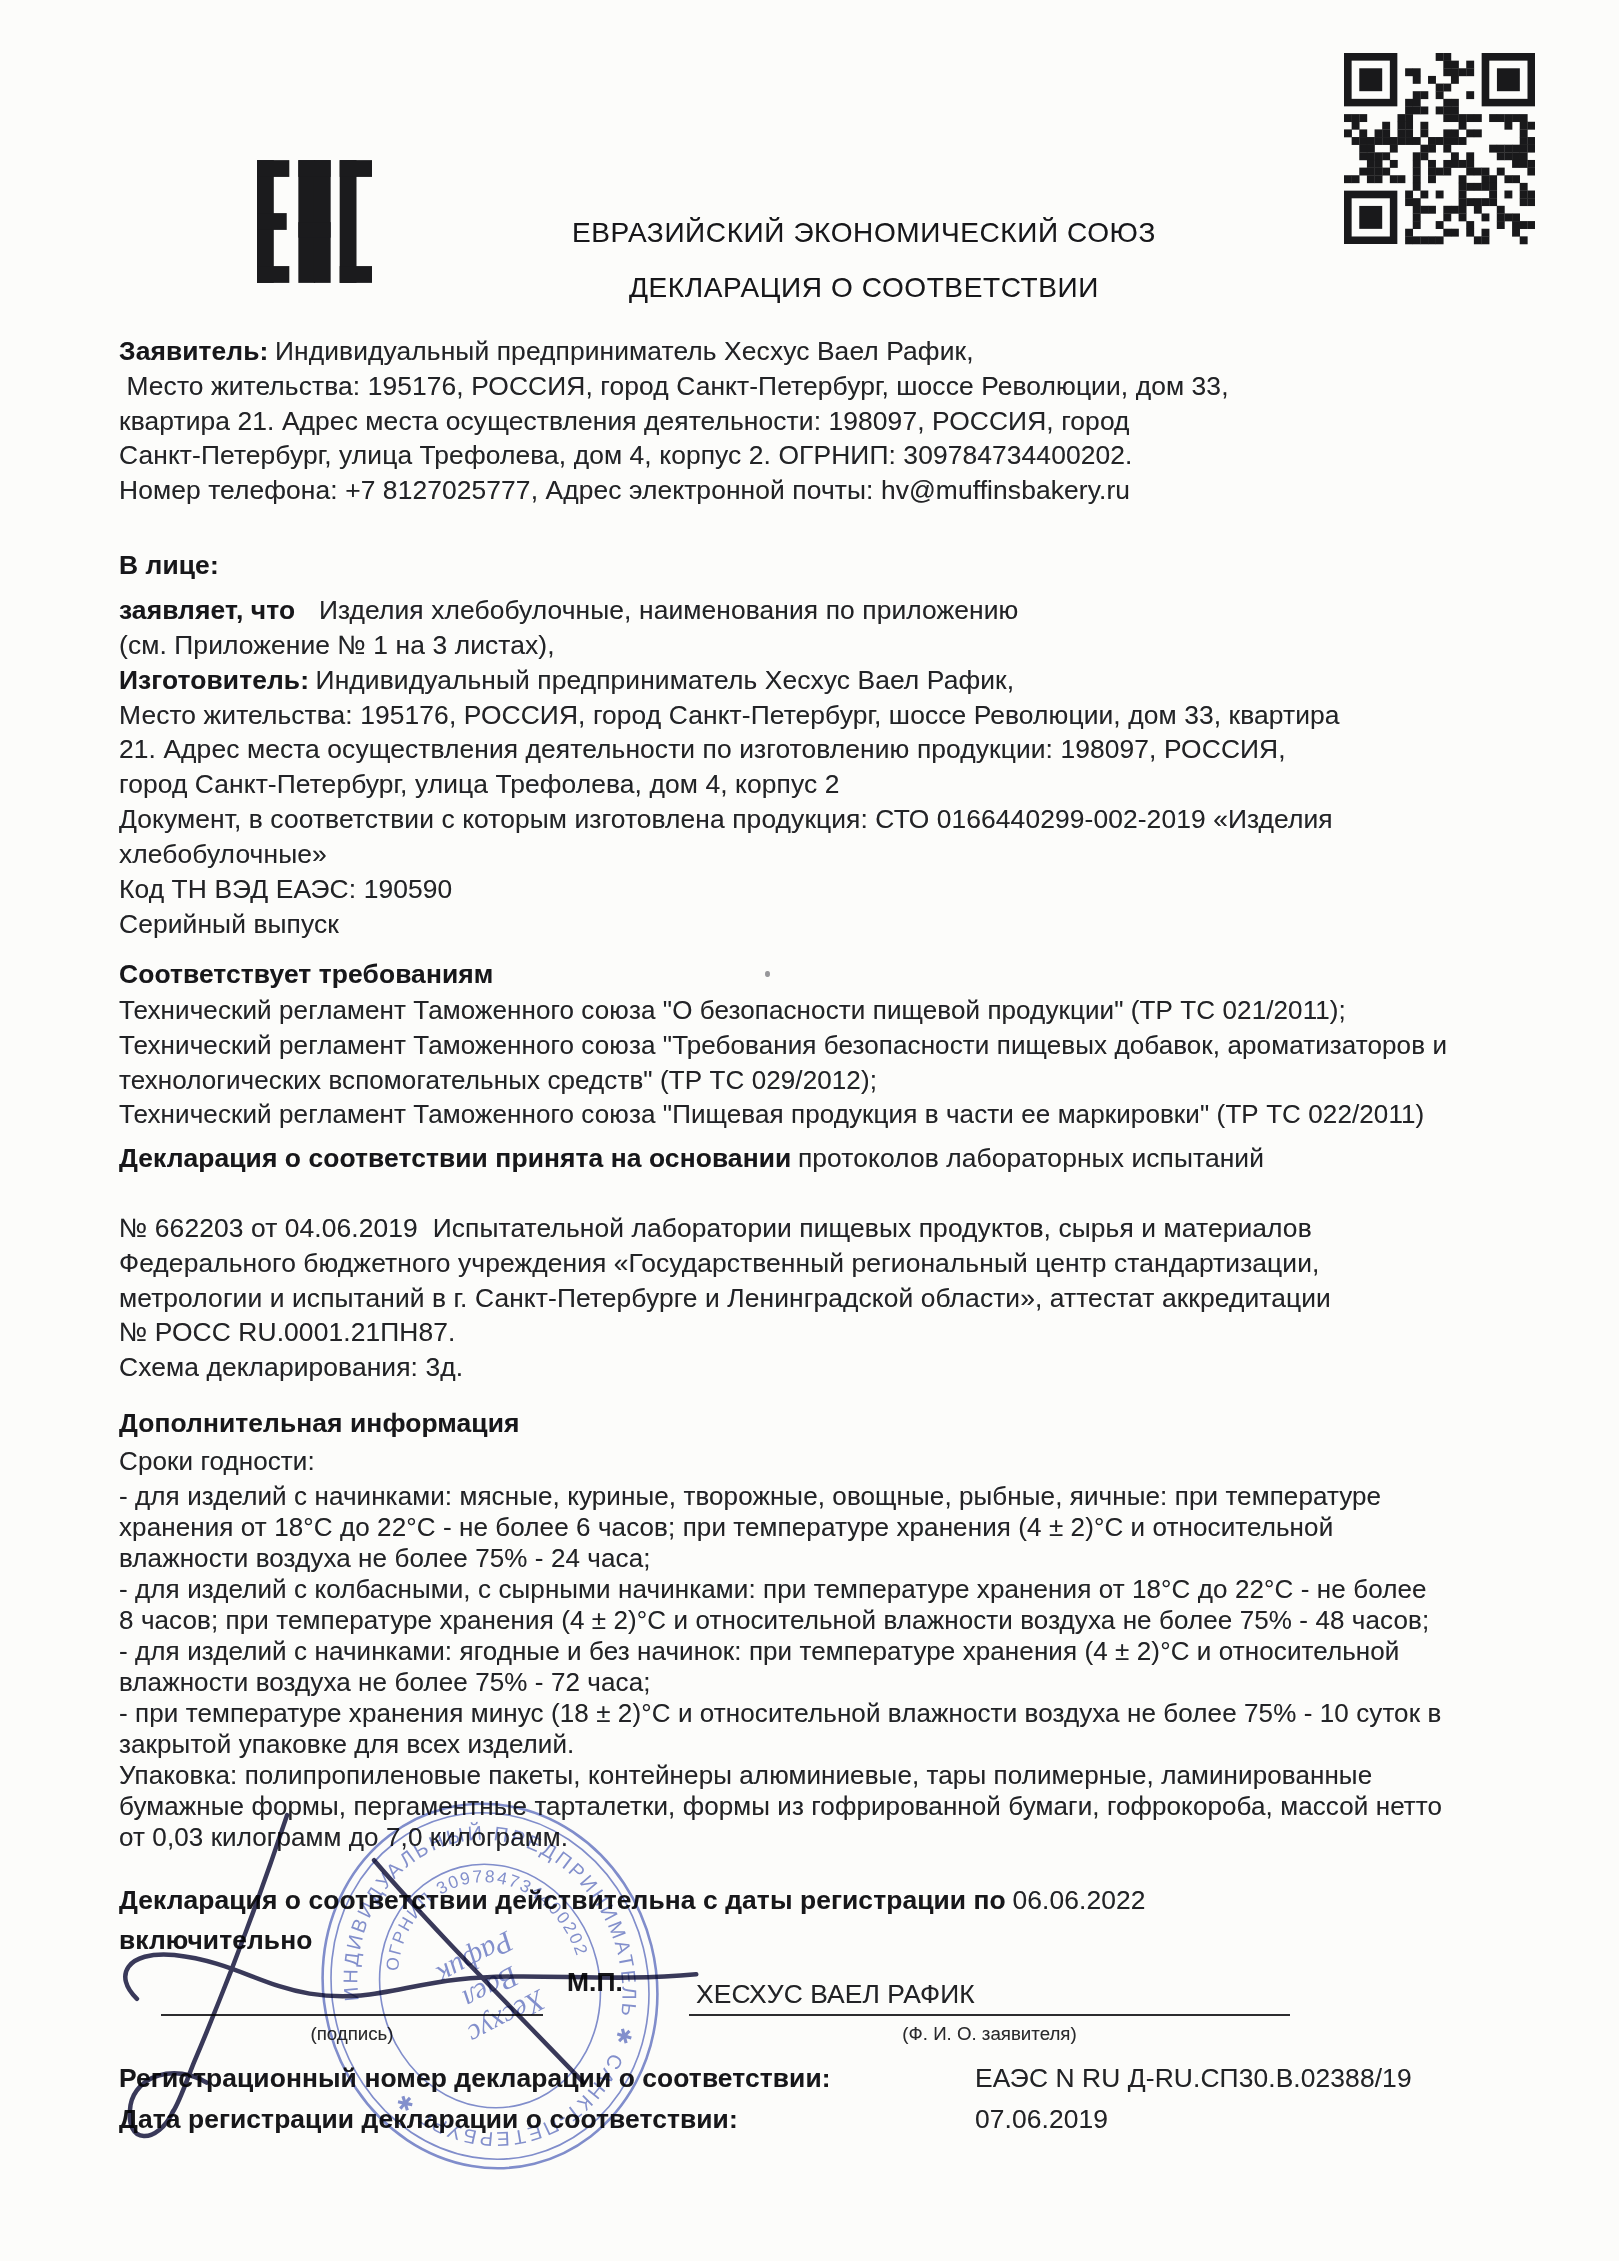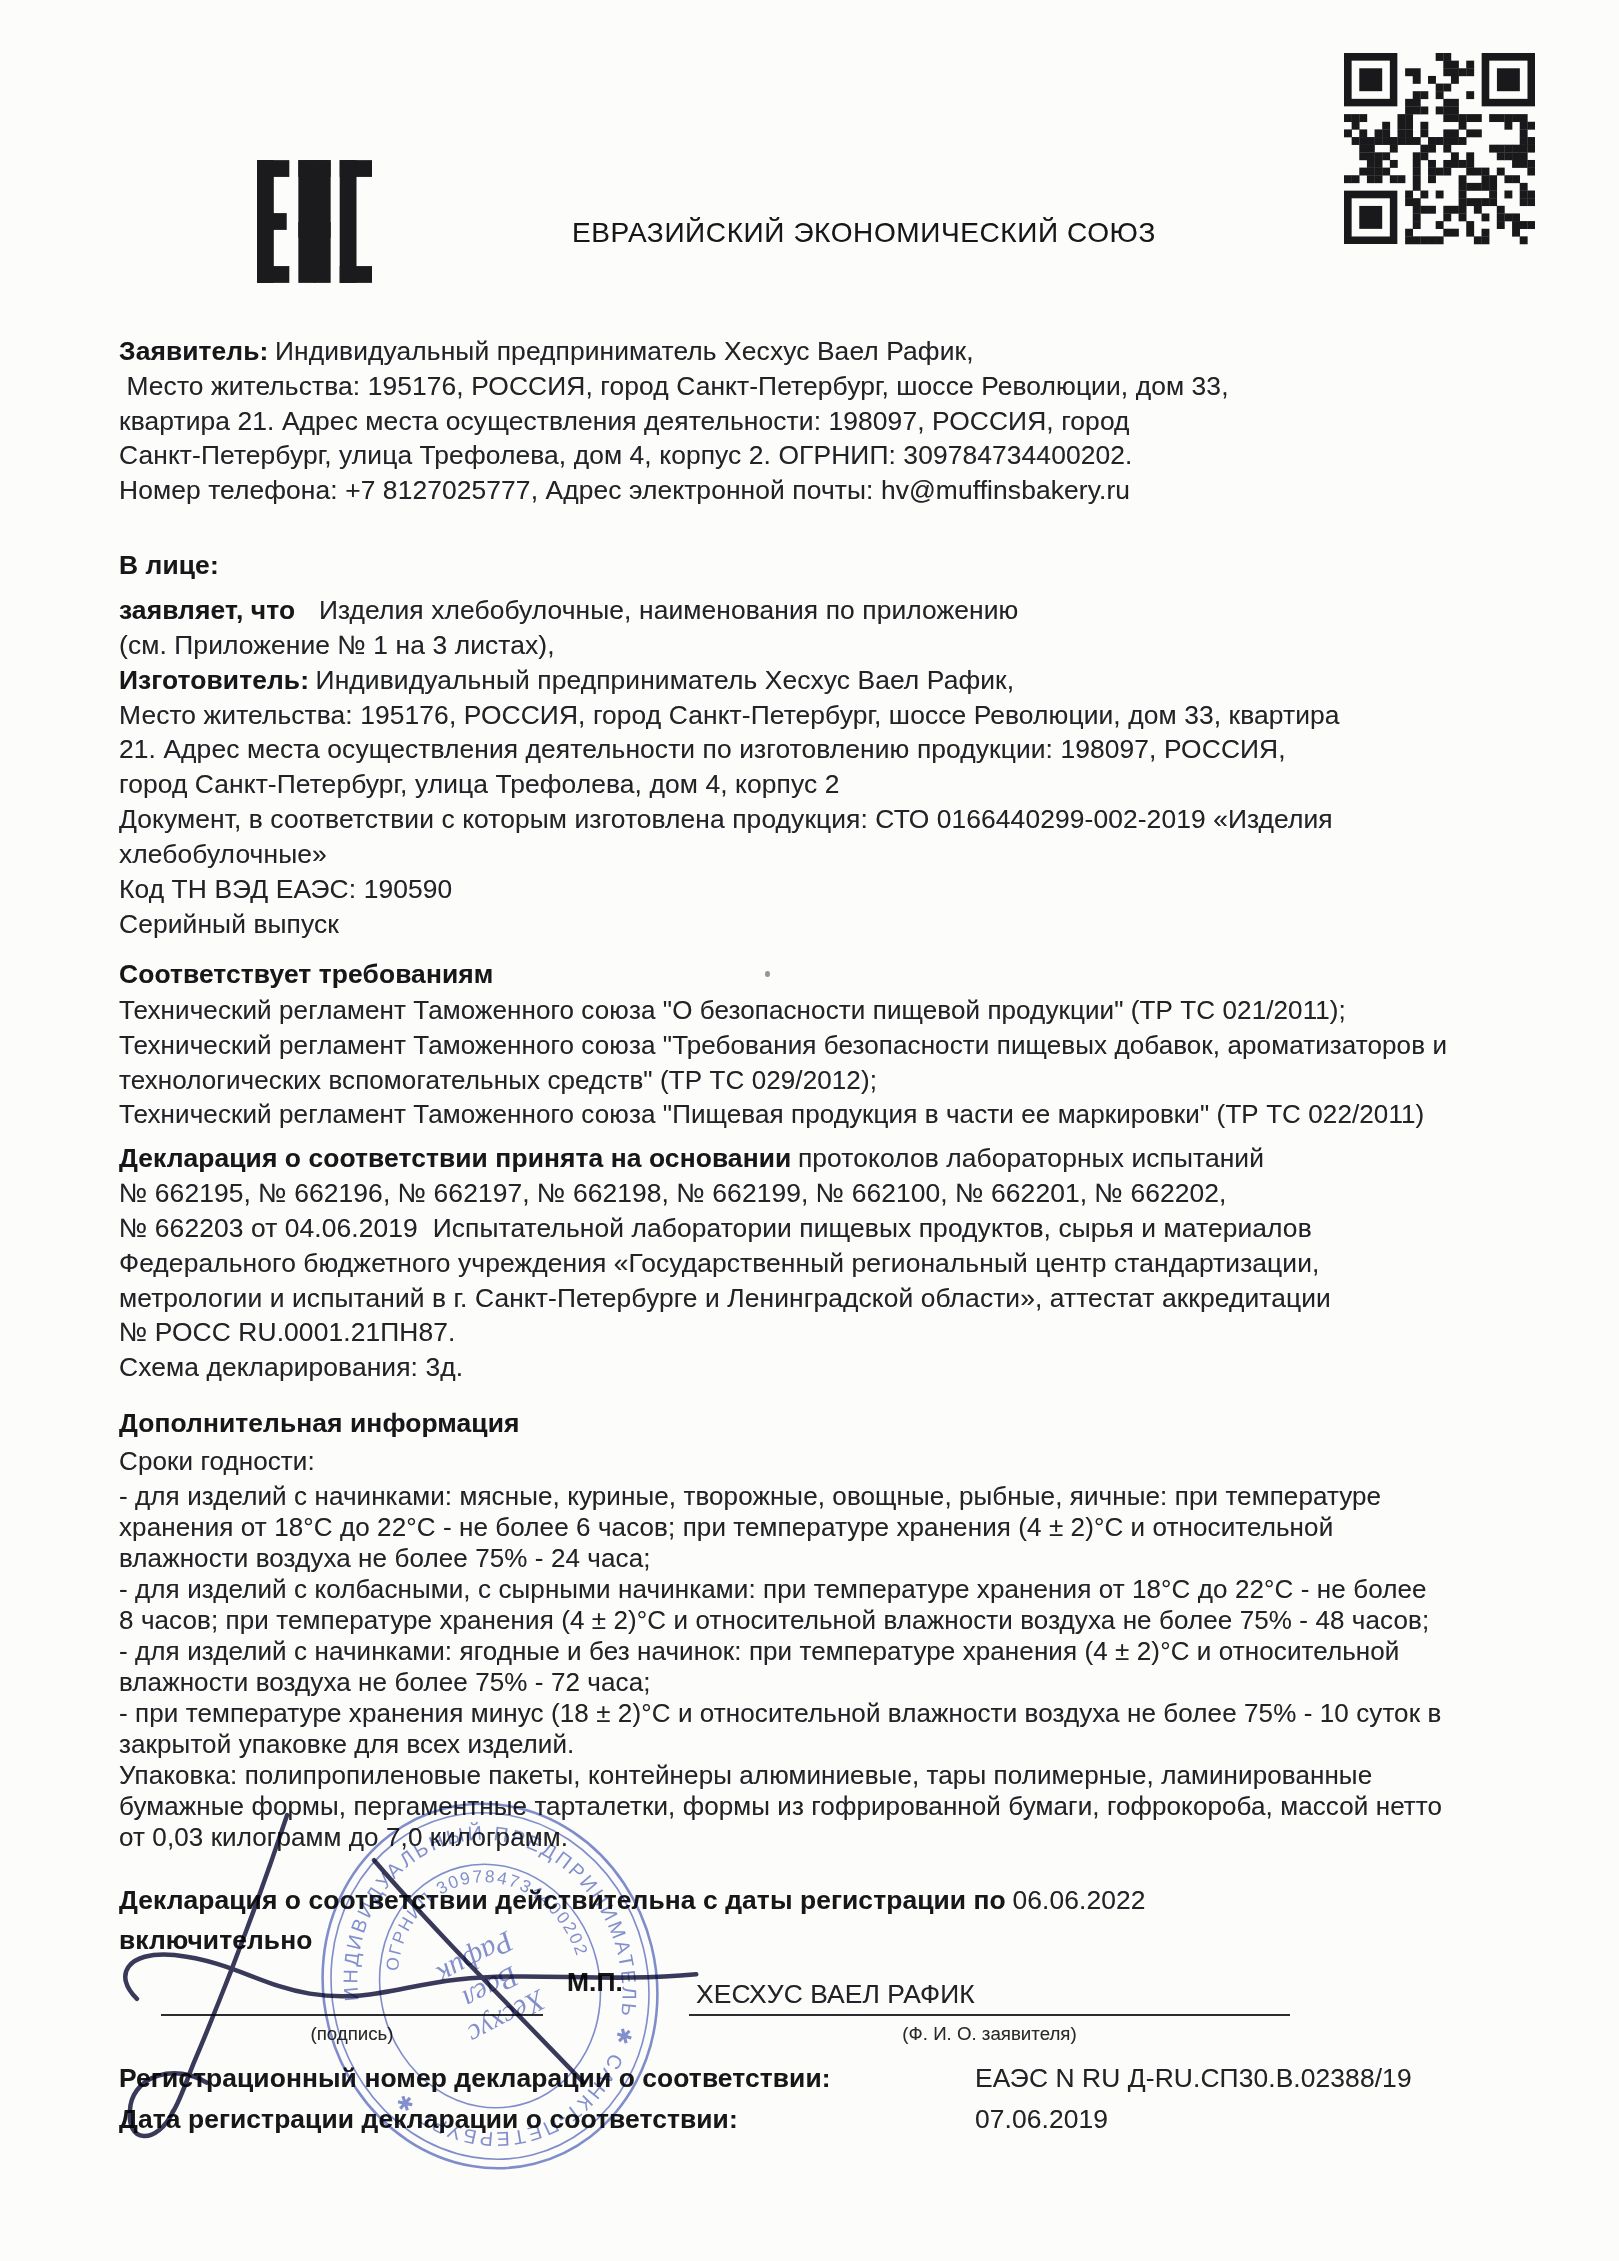--- a/index.html
+++ b/index.html
@@ -284,20 +284,21 @@
         <rect x="220.6" y="11.6" width="58" height="58" fill="#fcfcfa"></rect>
         <rect x="232.2" y="23.2" width="34.8" height="34.8" fill="#19191b"></rect>
         <rect x="0" y="209" width="81" height="81" fill="#19191b"></rect>
         <rect x="11.6" y="220.6" width="58" height="58" fill="#fcfcfa"></rect>
         <rect x="23.2" y="232.2" width="34.8" height="34.8" fill="#19191b"></rect>
       </g>
     </svg>
   </div>
 
   <div class="title" style="top:217px">ЕВРАЗИЙСКИЙ ЭКОНОМИЧЕСКИЙ СОЮЗ</div>
+  <div class="title" style="top:272px">ДЕКЛАРАЦИЯ О СООТВЕТСТВИИ</div>
 
   <div class="ln" style="top:334px"><span class="b">Заявитель:</span><span class="gap-sm">Индивидуальный предприниматель Хесхус Ваел Рафик,</span></div>
   <div class="ln" style="top:369px"> Место жительства: 195176, РОССИЯ, город Санкт-Петербург, шоссе Революции, дом 33,</div>
   <div class="ln" style="top:404px">квартира 21. Адрес места осуществления деятельности: 198097, РОССИЯ, город</div>
   <div class="ln" style="top:438px">Санкт-Петербург, улица Трефолева, дом 4, корпус 2. ОГРНИП: 309784734400202.</div>
   <div class="ln" style="top:473px">Номер телефона: +7 8127025777, Адрес электронной почты: hv@muffinsbakery.ru</div>
 
   <div class="ln b" style="top:548px">В лице:</div>
 
   <div class="ln" style="top:593px"><span class="b">заявляет, что</span><span class="gap-lg">Изделия хлебобулочные, наименования по приложению</span></div>
@@ -312,21 +313,20 @@
   <div class="ln" style="top:907px">Серийный выпуск</div>
 
   <div class="ln b" style="top:957px">Соответствует требованиям</div>
   <div class="speck" style="left:765px; top:971px; width:4.5px; height:5.8px;"></div>
   <div class="ln small" style="top:993px">Технический регламент Таможенного союза "О безопасности пищевой продукции" (ТР ТС 021/2011);</div>
   <div class="ln small" style="top:1028px">Технический регламент Таможенного союза "Требования безопасности пищевых добавок, ароматизаторов и</div>
   <div class="ln small" style="top:1063px">технологических вспомогательных средств" (ТР ТС 029/2012);</div>
   <div class="ln small" style="top:1097px">Технический регламент Таможенного союза "Пищевая продукция в части ее маркировки" (ТР ТС 022/2011)</div>
 
   <div class="ln" style="top:1141px"><span class="b">Декларация о соответствии принята на основании</span><span class="gap-sm">протоколов лабораторных испытаний</span></div>
-  <div class="ln" style="top:1176px">№ 662195, № 662196, № 662197, № 662198, № 662199, № 662100, № 662201, № 662202,</div>
   <div class="ln" style="top:1211px">№ 662203 от 04.06.2019  Испытательной лаборатории пищевых продуктов, сырья и материалов</div>
   <div class="ln" style="top:1246px">Федерального бюджетного учреждения «Государственный региональный центр стандартизации,</div>
   <div class="ln" style="top:1281px">метрологии и испытаний в г. Санкт-Петербурге и Ленинградской области», аттестат аккредитации</div>
   <div class="ln" style="top:1315px">№ РОСС RU.0001.21ПН87.</div>
   <div class="ln" style="top:1350px">Схема декларирования: 3д.</div>
 
   <div class="ln b" style="top:1406px">Дополнительная информация</div>
   <div class="ln small" style="top:1444px">Сроки годности:</div>
   <div class="ln small" style="top:1479px">- для изделий с начинками: мясные, куриные, творожные, овощные, рыбные, яичные: при температуре</div>
   <div class="ln small" style="top:1510px">хранения от 18°С до 22°С - не более 6 часов; при температуре хранения (4 ± 2)°С и относительной</div>

